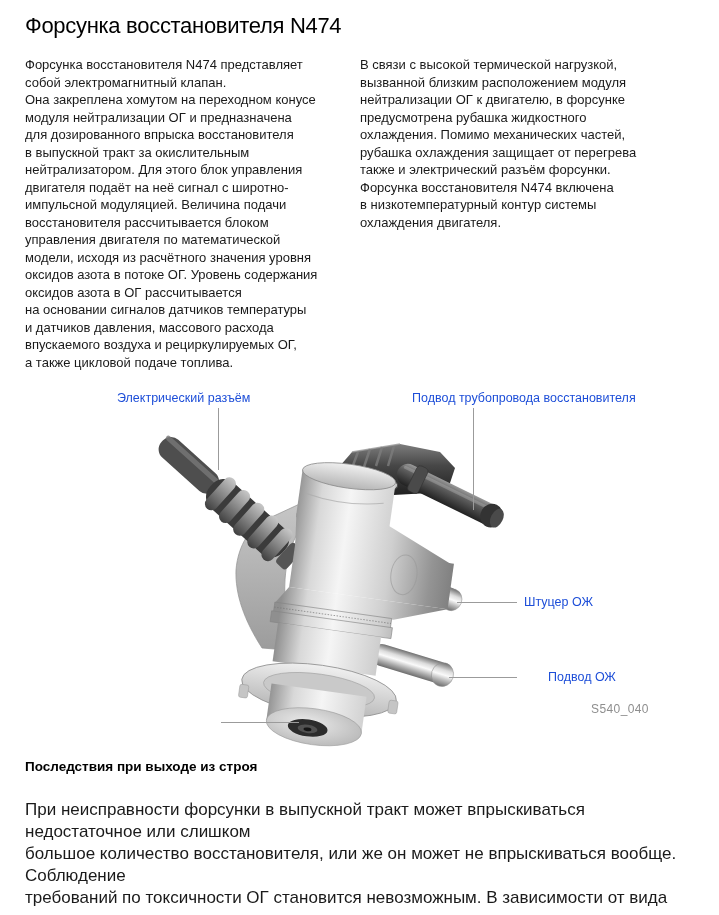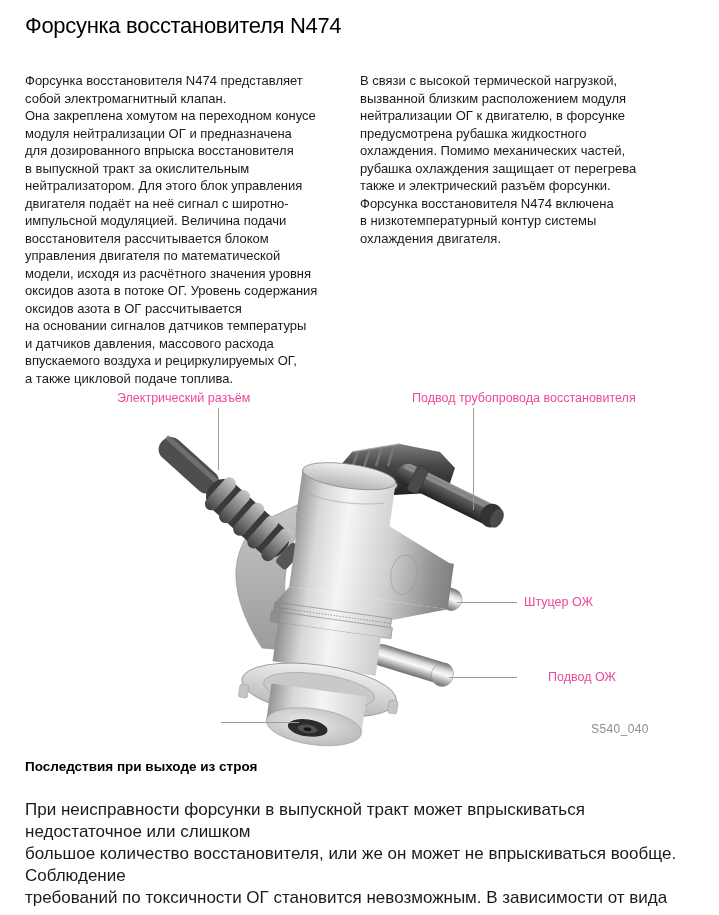--- a/index.html
+++ b/index.html
@@ -5,34 +5,34 @@
   html,body{margin:0;padding:0;background:#ffffff;}
   .page{
     position:relative;width:719px;height:915px;background:#ffffff;
     font-family:"Liberation Sans",sans-serif;color:#1a1a1a;overflow:hidden;
   }
   .title{
     position:absolute;left:25px;top:13px;margin:0;
     font-size:22px;font-weight:400;letter-spacing:-0.3px;color:#000000;
   }
   .col{
-    position:absolute;top:72px;font-size:13px;line-height:17.5px;
+    position:absolute;top:56px;font-size:13px;line-height:17.5px;
     white-space:pre-line;color:#1a1a1a;
   }
   .col-left{left:25px;width:330px;}
   .col-right{left:360px;width:320px;}
   .art{position:absolute;left:0;top:0;}
-  .lbl{position:absolute;font-size:12.5px;color:#ec4899;line-height:15px;}
+  .lbl{position:absolute;font-size:12.5px;color:#1d4ed8;line-height:15px;}
   .lbl-connector{left:117px;top:391px;}
   .lbl-pipe{left:412px;top:391px;}
   .lbl-out{left:524px;top:595px;}
   .lbl-in{left:524px;top:670px;margin-left:24px;}
   .lbl-nozzle{left:54px;top:694px;width:157px;text-align:right;white-space:pre-line;line-height:16.5px;}
   .figcode{
-    position:absolute;left:591px;top:722px;font-size:12px;color:#8e8e8e;letter-spacing:0.4px;
+    position:absolute;left:591px;top:702px;font-size:12px;color:#8e8e8e;letter-spacing:0.4px;
   }
   .h2{
     position:absolute;left:25px;top:759px;margin:0;
     font-size:13.5px;font-weight:700;color:#000000;
   }
   .consequences{
     position:absolute;left:25px;top:799px;width:670px;
     font-size:17px;line-height:22px;white-space:pre-line;color:#1a1a1a;
   }
 </style>

